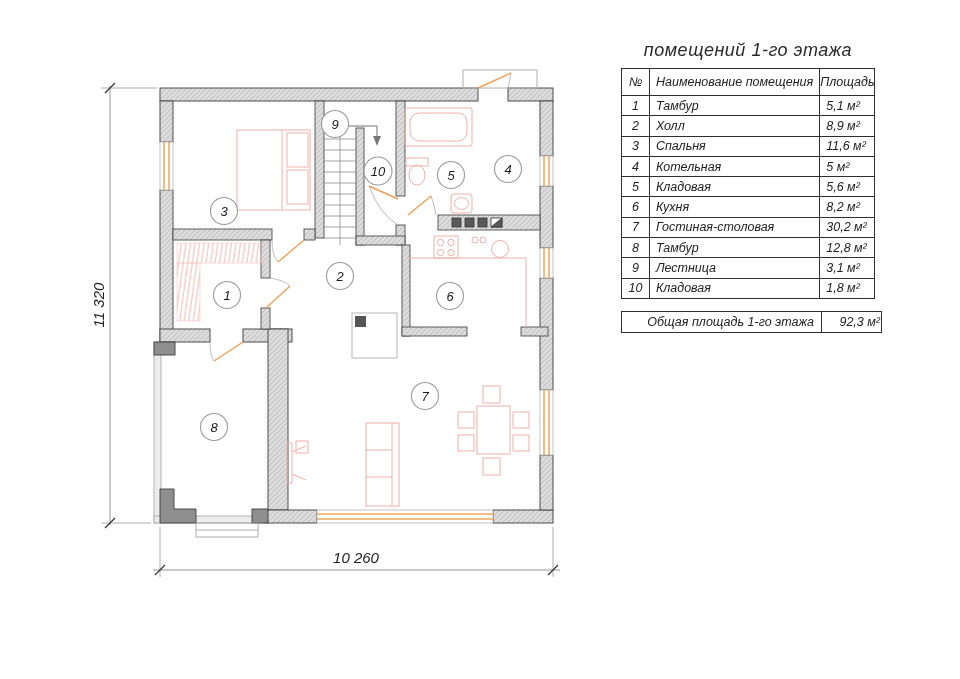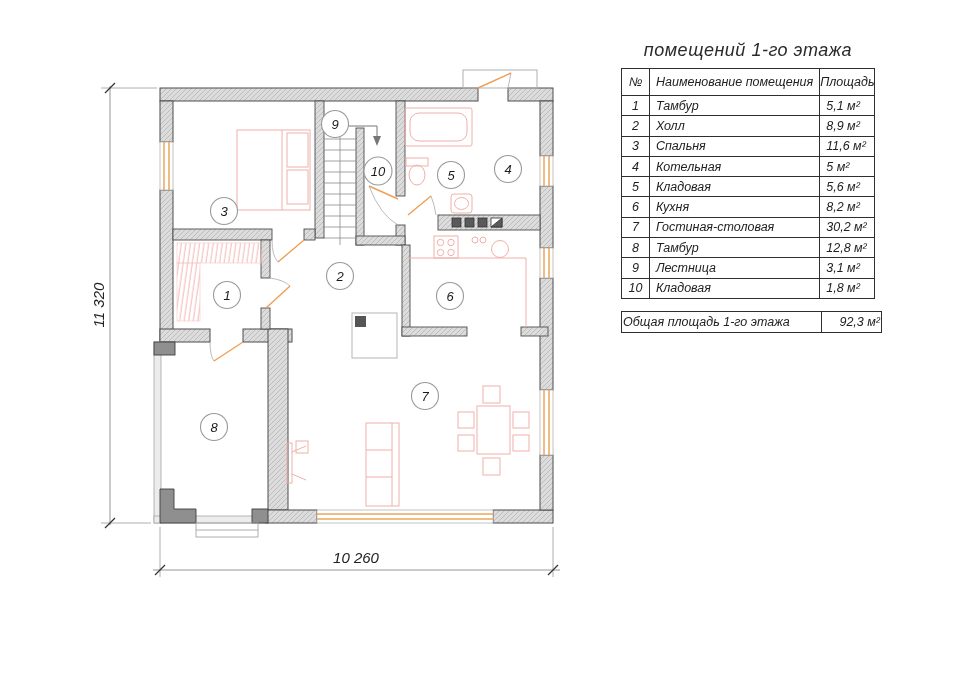--- a/index.html
+++ b/index.html
@@ -16,21 +16,21 @@
               font-size:12.5px;color:#222;padding:0 0 0 6px;text-align:left;overflow:hidden;
               white-space:nowrap;}
   .expl-table .c-no{width:26px;text-align:center;padding:0;}
   .expl-table .c-name{width:164px;}
   .expl-table .c-area{width:52px;}
   .expl-table thead td{height:26px;text-align:center;padding:0;font-size:12.5px;}
   .expl-table tbody td{height:19.3px;}
   .sum-table{border-collapse:collapse;width:254px;margin-top:12px;table-layout:fixed;}
   .sum-table td{border:1px solid #2e2e2e;font-style:italic;font-size:12.5px;color:#222;
               height:18px;white-space:nowrap;overflow:hidden;}
-  .sum-table .s-label{width:191px;padding-right:7px;}
+  .sum-table .s-label{width:191px;text-align:right;padding-right:7px;}
   .sum-table .s-value{width:52px;text-align:right;padding-left:6px;}
 </style>
 </head>
 <body>
 
 <div class="canvas">
 
 <svg class="plan-svg" width="600" height="679" viewBox="0 0 600 679">
   <defs>
     <pattern id="wh" width="5" height="5" patternUnits="userSpaceOnUse">

